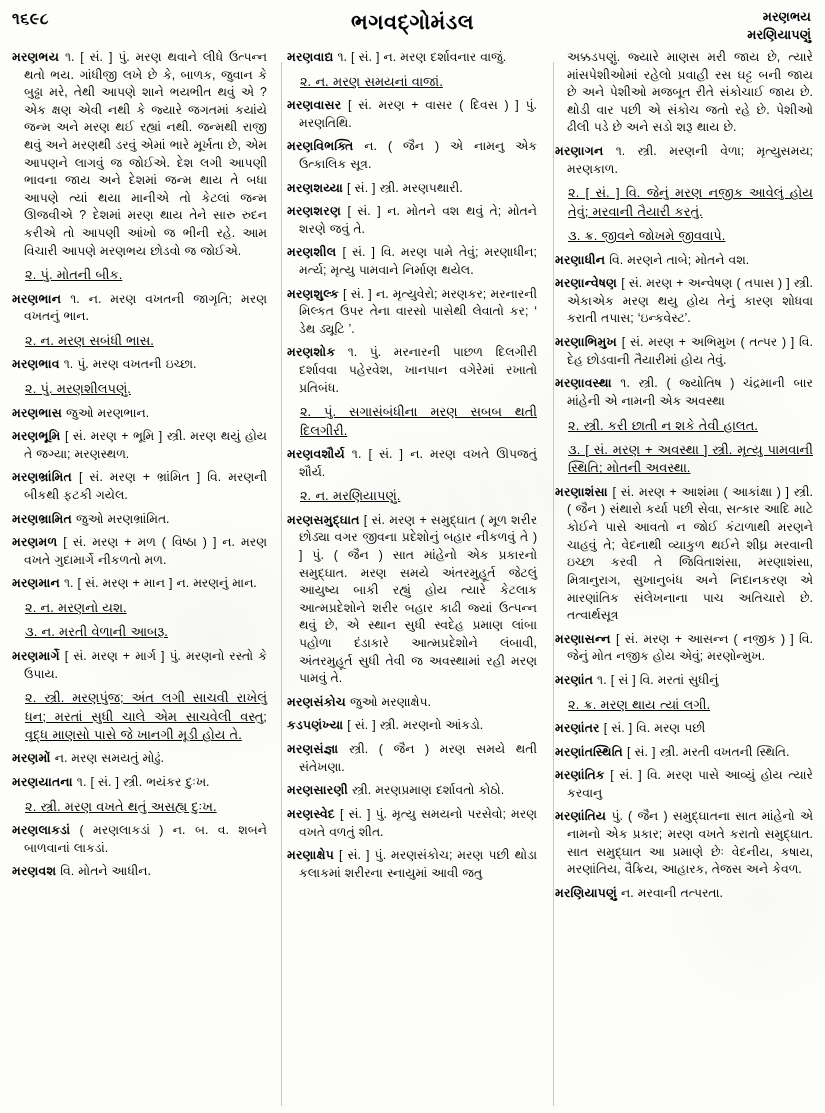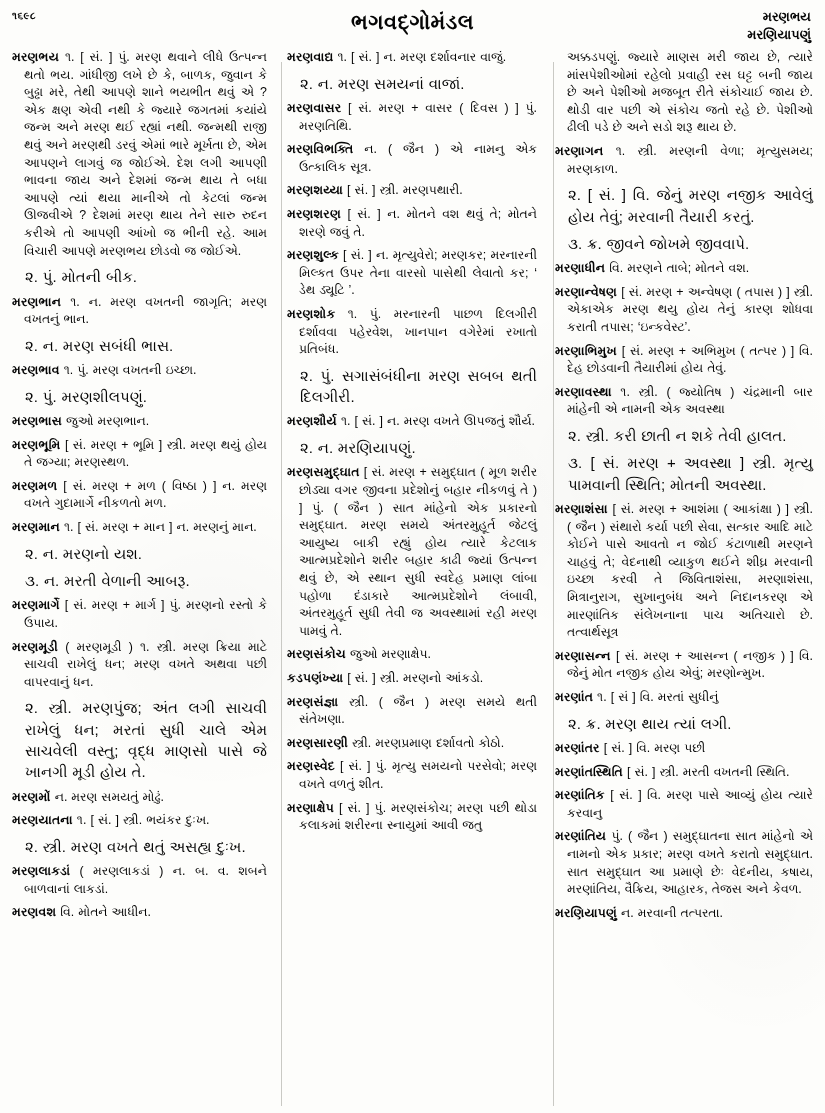--- a/index.html
+++ b/index.html
@@ -36,21 +36,21 @@
     position: absolute;
     top: 0;
     left: 0;
     width: 825px;
     height: 58px;
   }
   .folio {
     position: absolute;
     left: 12px;
     top: 10px;
-    font-size: 10px;
+    font-size: 16px;
     font-weight: 700;
     letter-spacing: 0.5px;
   }
   .book-title {
     position: absolute;
     left: 0;
     top: 10px;
     width: 825px;
     text-align: center;
     font-size: 21px;
@@ -111,24 +111,25 @@
     text-indent: 0;
     word-spacing: 0.6px;
   }
   .entry.cont {
     padding-left: 12px;
     text-indent: -12px;
   }
   .sense {
     margin: 0 0 6px 0;
     padding-left: 13px;
-    font-size: 15px;
+    font-size: 13px;
     line-height: 1.42;
     text-align: justify;
     word-spacing: 0.6px;
+    text-decoration: underline;
   }
   .headword {
     font-weight: 700;
     letter-spacing: 0.2px;
   }
   .para {
     margin: 0 0 6px 0;
     font-size: 12.4px;
     line-height: 1.42;
     text-align: justify;
@@ -159,44 +160,46 @@
   <div class="columns">
     <div class="col col-1">
         <p class="entry cont"><span class="headword">મરણભય</span><span> ૧. [ સં. ] પું. મરણ થવાને લીધે ઉત્પન્ન થતો ભય. ગાંધીજી લખે છે કે, બાળક, જુવાન કે બુઢ્ઢા મરે, તેથી આપણે શાને ભયભીત થવું એ ? એક ક્ષણ એવી નથી કે જ્યારે જગતમાં કયાંયે જન્મ અને મરણ થઈ રહ્યાં નથી. જન્મથી રાજી થવું અને મરણથી ડરવું એમાં ભારે મૂર્ખતા છે, એમ આપણને લાગવું જ જોઈએ. દેશ લગી આપણી ભાવના જાય અને દેશમાં જન્મ થાય તે બધા આપણે ત્યાં થયા માનીએ તો કેટલાં જન્મ ઊજવીએ ? દેશમાં મરણ થાય તેને સારુ રુદન કરીએ તો આપણી આંખો જ ભીની રહે. આમ વિચારી આપણે મરણભય છોડવો જ જોઈએ.</span></p>
         <p class="sense">૨. પું. મોતની બીક.</p>
         <p class="entry cont"><span class="headword">મરણભાન</span><span> ૧. ન. મરણ વખતની જાગૃતિ; મરણ વખતનું ભાન.</span></p>
         <p class="sense">૨. ન. મરણ સબંધી ભાસ.</p>
         <p class="entry cont"><span class="headword">મરણભાવ</span><span> ૧. પું. મરણ વખતની ઇચ્છા.</span></p>
         <p class="sense">૨. પું. મરણશીલપણું.</p>
         <p class="entry cont"><span class="headword">મરણભાસ</span><span> જુઓ મરણભાન.</span></p>
         <p class="entry cont"><span class="headword">મરણભૂમિ</span><span> [ સં. મરણ + ભૂમિ ] સ્ત્રી. મરણ થયું હોય તે જગ્યા; મરણસ્થળ.</span></p>
+        <p class="entry cont"><span class="headword">મરણભ્રાંમિત</span><span> [ સં. મરણ + ભ્રાંમિત ] વિ. મરણની બીકથી ફટકી ગયેલ.</span></p>
+        <p class="entry cont"><span class="headword">મરણભ્રામિત</span><span> જુઓ મરણભ્રાંમિત.</span></p>
         <p class="entry cont"><span class="headword">મરણમળ</span><span> [ સં. મરણ + મળ ( વિષ્ઠા ) ] ન. મરણ વખતે ગુદામાર્ગે નીકળતો મળ.</span></p>
         <p class="entry cont"><span class="headword">મરણમાન</span><span> ૧. [ સં. મરણ + માન ] ન. મરણનું માન.</span></p>
         <p class="sense">૨. ન. મરણનો યશ.</p>
         <p class="sense">૩. ન. મરતી વેળાની આબરૂ.</p>
         <p class="entry cont"><span class="headword">મરણમાર્ગે</span><span> [ સં. મરણ + માર્ગ ] પું. મરણનો રસ્તો કે ઉપાય.</span></p>
-        <p class="entry cont"><span class="headword">મરણમૂડી</span><span> ( મરણમૂડી ) ૧. સ્ત્રી. મરણ ક્રિયા માટે સાચવી રાખેલું ધન; મરણ વખતે અથવા પછી વાપરવાનું ધન.</span></p>
         <p class="sense">૨. સ્ત્રી. મરણપુંજ; અંત લગી સાચવી રાખેલું ધન; મરતાં સુધી ચાલે એમ સાચવેલી વસ્તુ; વૃદ્ધ માણસો પાસે જે ખાનગી મૂડી હોય તે.</p>
         <p class="entry cont"><span class="headword">મરણમોં</span><span> ન. મરણ સમયતું મોઢું.</span></p>
         <p class="entry cont"><span class="headword">મરણયાતના</span><span> ૧. [ સં. ] સ્ત્રી. ભયંકર દુઃખ.</span></p>
         <p class="sense">૨. સ્ત્રી. મરણ વખતે થતું અસહ્ય દુઃખ.</p>
         <p class="entry cont"><span class="headword">મરણલાકડાં</span><span> ( મરણલાકડાં ) ન. બ. વ. શબને બાળવાનાં લાકડાં.</span></p>
         <p class="entry cont"><span class="headword">મરણવશ</span><span> વિ. મોતને આધીન.</span></p>
       </div>
     <div class="col col-2">
         <p class="entry cont"><span class="headword">મરણવાદ્ય</span><span> ૧. [ સં. ] ન. મરણ દર્શાવનાર વાજું.</span></p>
         <p class="sense">૨. ન. મરણ સમયનાં વાજાં.</p>
         <p class="entry cont"><span class="headword">મરણવાસર</span><span> [ સં. મરણ + વાસર ( દિવસ ) ] પું. મરણતિથિ.</span></p>
         <p class="entry cont"><span class="headword">મરણવિભક્તિ</span><span> ન. ( જૈન ) એ નામનુ એક ઉત્કાલિક સૂત્ર.</span></p>
         <p class="entry cont"><span class="headword">મરણશય્યા</span><span> [ સં. ] સ્ત્રી. મરણપથારી.</span></p>
         <p class="entry cont"><span class="headword">મરણશરણ</span><span> [ સં. ] ન. મોતને વશ થવું તે; મોતને શરણે જવું તે.</span></p>
+        <p class="entry cont"><span class="headword">મરણશીલ</span><span> [ સં. ] વિ. મરણ પામે તેવું; મરણાધીન; મર્ત્ય; મૃત્યુ પામવાને નિર્માણ થયેલ.</span></p>
         <p class="entry cont"><span class="headword">મરણશુલ્ક</span><span> [ સં. ] ન. મૃત્યુવેરો; મરણકર; મરનારની મિલ્કત ઉપર તેના વારસો પાસેથી લેવાતો કર; ‘ ડેથ ડ્યૂટિ ’.</span></p>
         <p class="entry cont"><span class="headword">મરણશોક</span><span> ૧. પું. મરનારની પાછળ દિલગીરી દર્શાવવા પહેરવેશ, ખાનપાન વગેરેમાં રખાતો પ્રતિબંધ.</span></p>
         <p class="sense">૨. પું. સગાસંબંધીના મરણ સબબ થતી દિલગીરી.</p>
-        <p class="entry cont"><span class="headword">મરણશૌર્ય</span><span> ૧. [ સં. ] ન. મરણ વખતે ઊપજતું શૌર્ય.</span></p>
+        <p class="entry cont"><span class="headword">મરણવશૌર્ય</span><span> ૧. [ સં. ] ન. મરણ વખતે ઊપજતું શૌર્ય.</span></p>
         <p class="sense">૨. ન. મરણિયાપણું.</p>
         <p class="entry cont"><span class="headword">મરણસમુદ્ઘાત</span><span> [ સં. મરણ + સમુદ્ઘાત ( મૂળ શરીર છોડ્યા વગર જીવના પ્રદેશોનું બહાર નીકળવું તે ) ] પું. ( જૈન ) સાત માંહેનો એક પ્રકારનો સમુદ્ઘાત. મરણ સમયે અંતરમુહૂર્ત જેટલું આયુષ્ય બાકી રહ્યું હોય ત્યારે કેટલાક આત્મપ્રદેશોને શરીર બહાર કાઢી જ્યાં ઉત્પન્ન થવું છે, એ સ્થાન સુધી સ્વદેહ પ્રમાણ લાંબા પહોળા દંડાકારે આત્મપ્રદેશોને લંબાવી, અંતરમુહૂર્ત સુધી તેવી જ અવસ્થામાં રહી મરણ પામવું તે.</span></p>
         <p class="entry cont"><span class="headword">મરણસંકોચ</span><span> જુઓ મરણાક્ષેપ.</span></p>
         <p class="entry cont"><span class="headword">કડપણંખ્યા</span><span> [ સં. ] સ્ત્રી. મરણનો આંકડો.</span></p>
         <p class="entry cont"><span class="headword">મરણસંજ્ઞા</span><span> સ્ત્રી. ( જૈન ) મરણ સમયે થતી સંતેખણા.</span></p>
         <p class="entry cont"><span class="headword">મરણસારણી</span><span> સ્ત્રી. મરણપ્રમાણ દર્શાવતો કોઠો.</span></p>
         <p class="entry cont"><span class="headword">મરણસ્વેદ</span><span> [ સં. ] પું. મૃત્યુ સમયનો પરસેવો; મરણ વખતે વળતું શીત.</span></p>
         <p class="entry cont"><span class="headword">મરણાક્ષેપ</span><span> [ સં. ] પું. મરણસંકોચ; મરણ પછી થોડા કલાકમાં શરીરના સ્નાયુમાં આવી જતુ</span></p>
       </div>
     <div class="col col-3">

